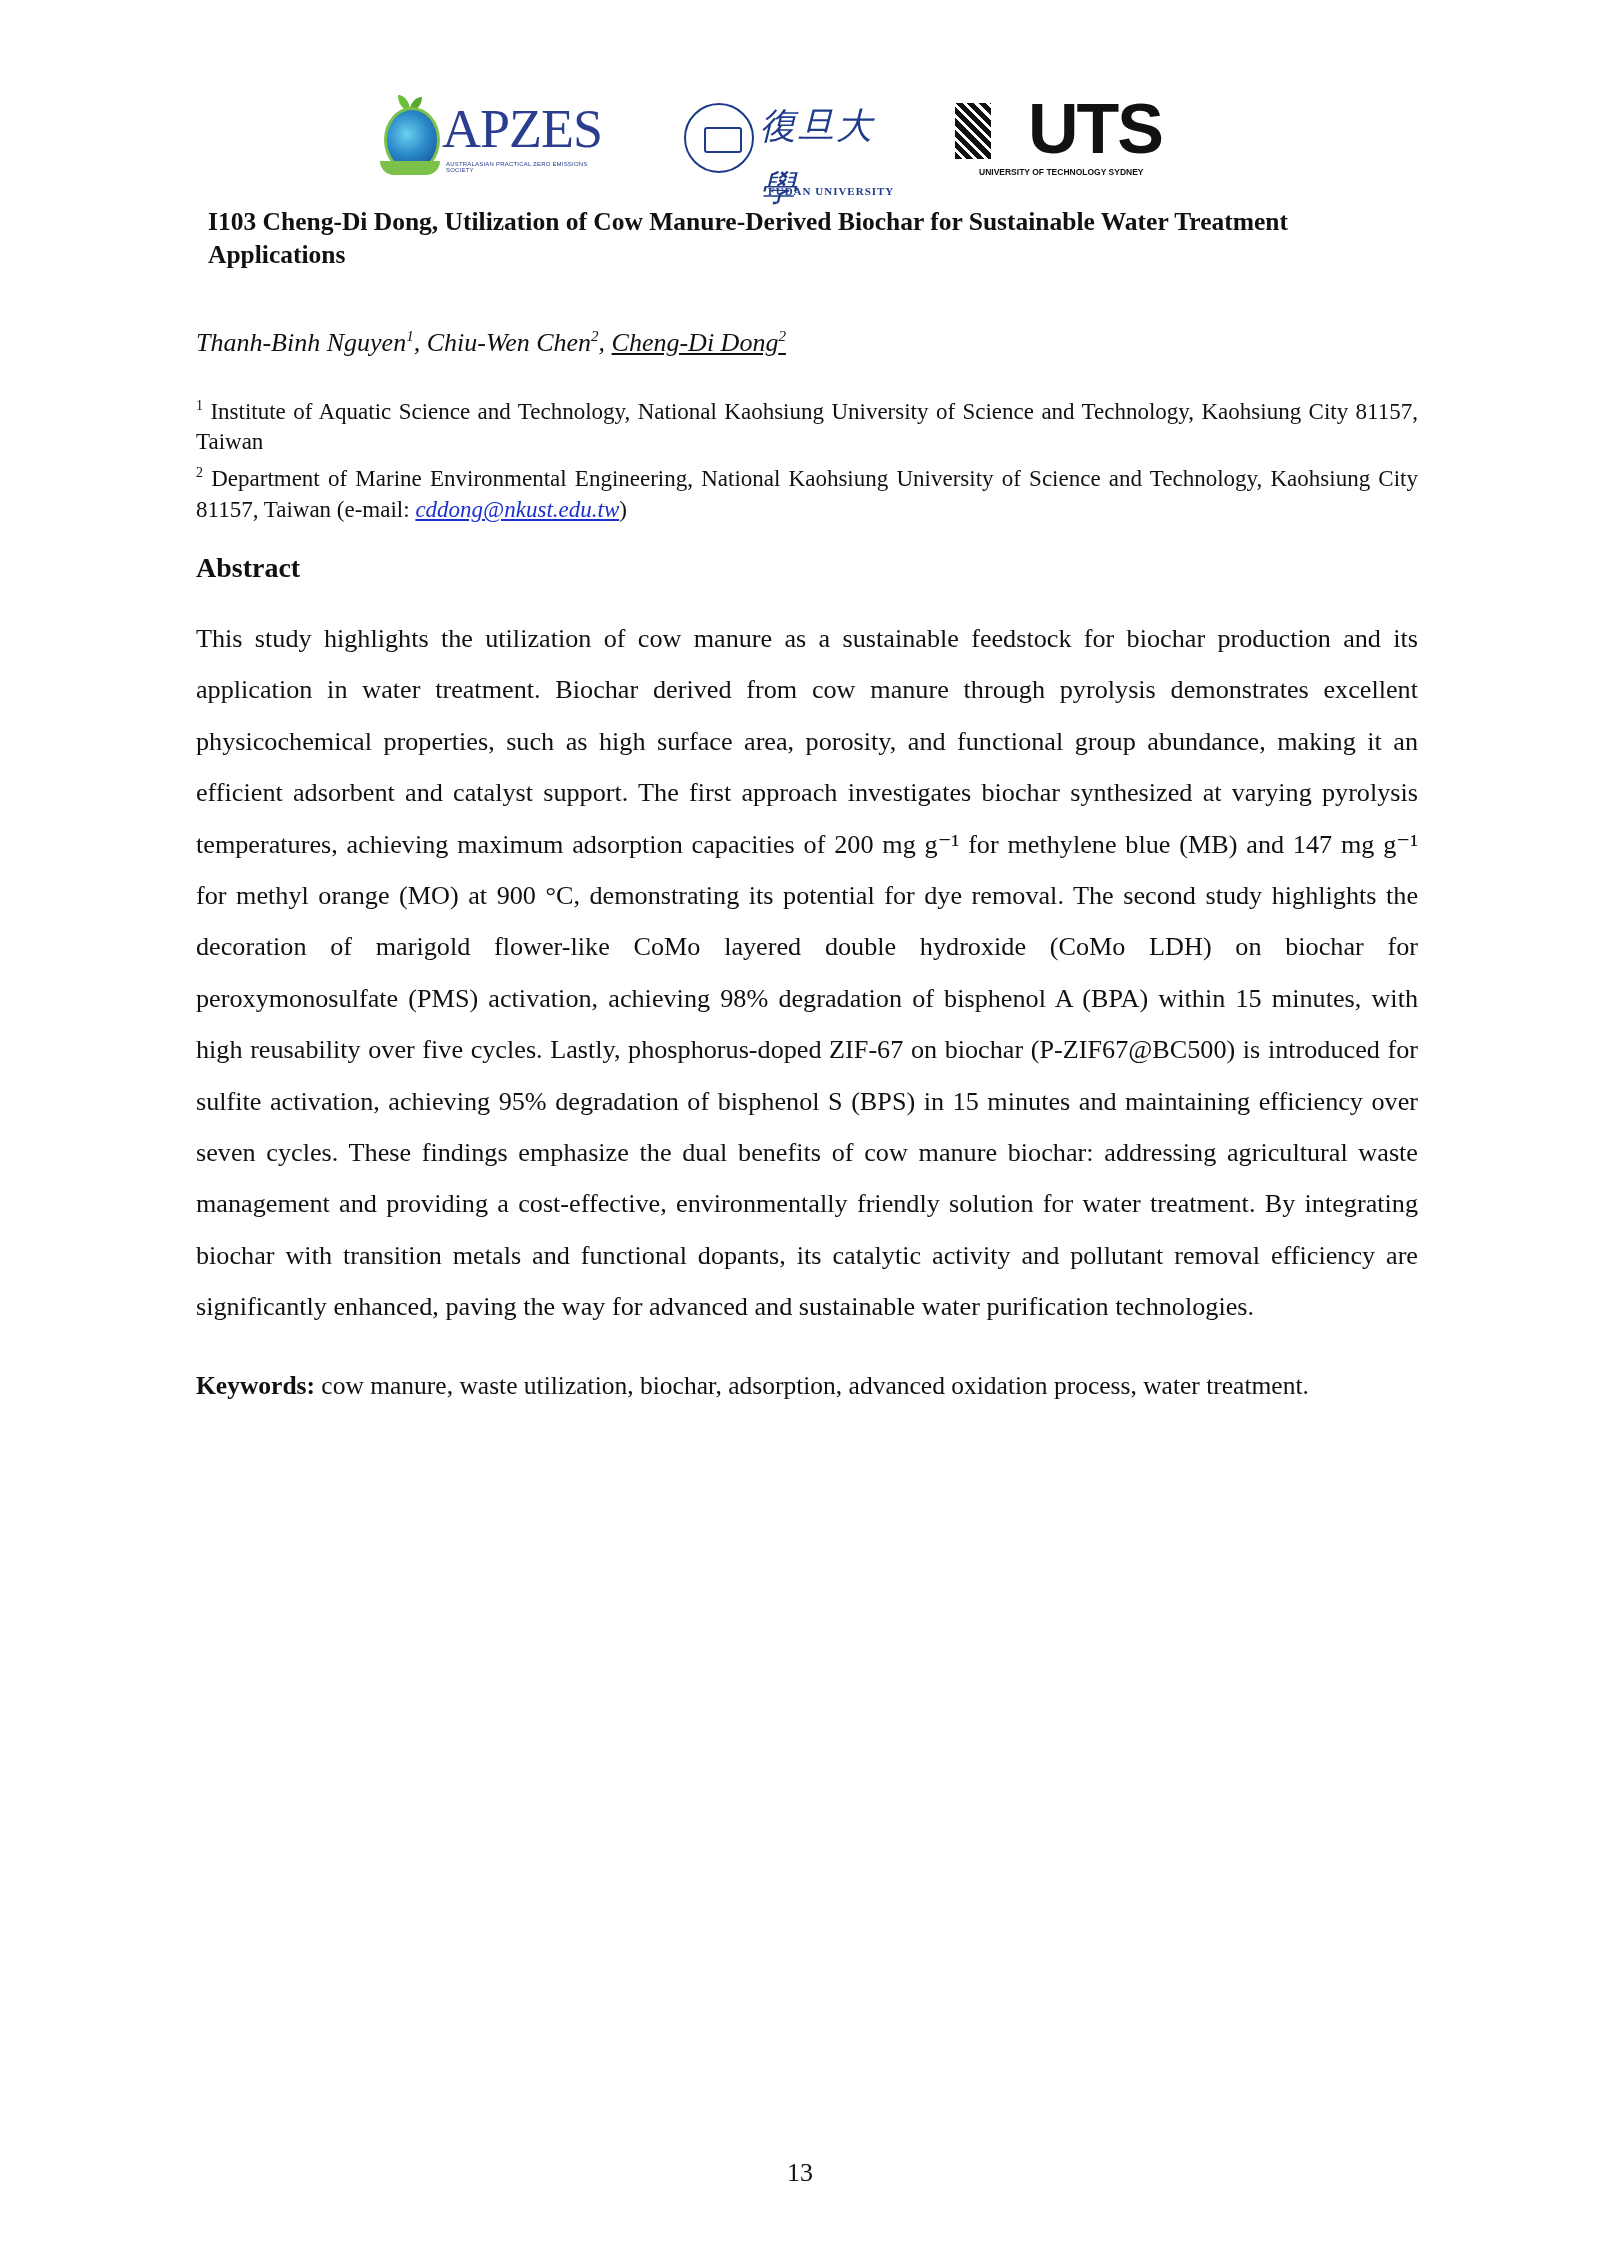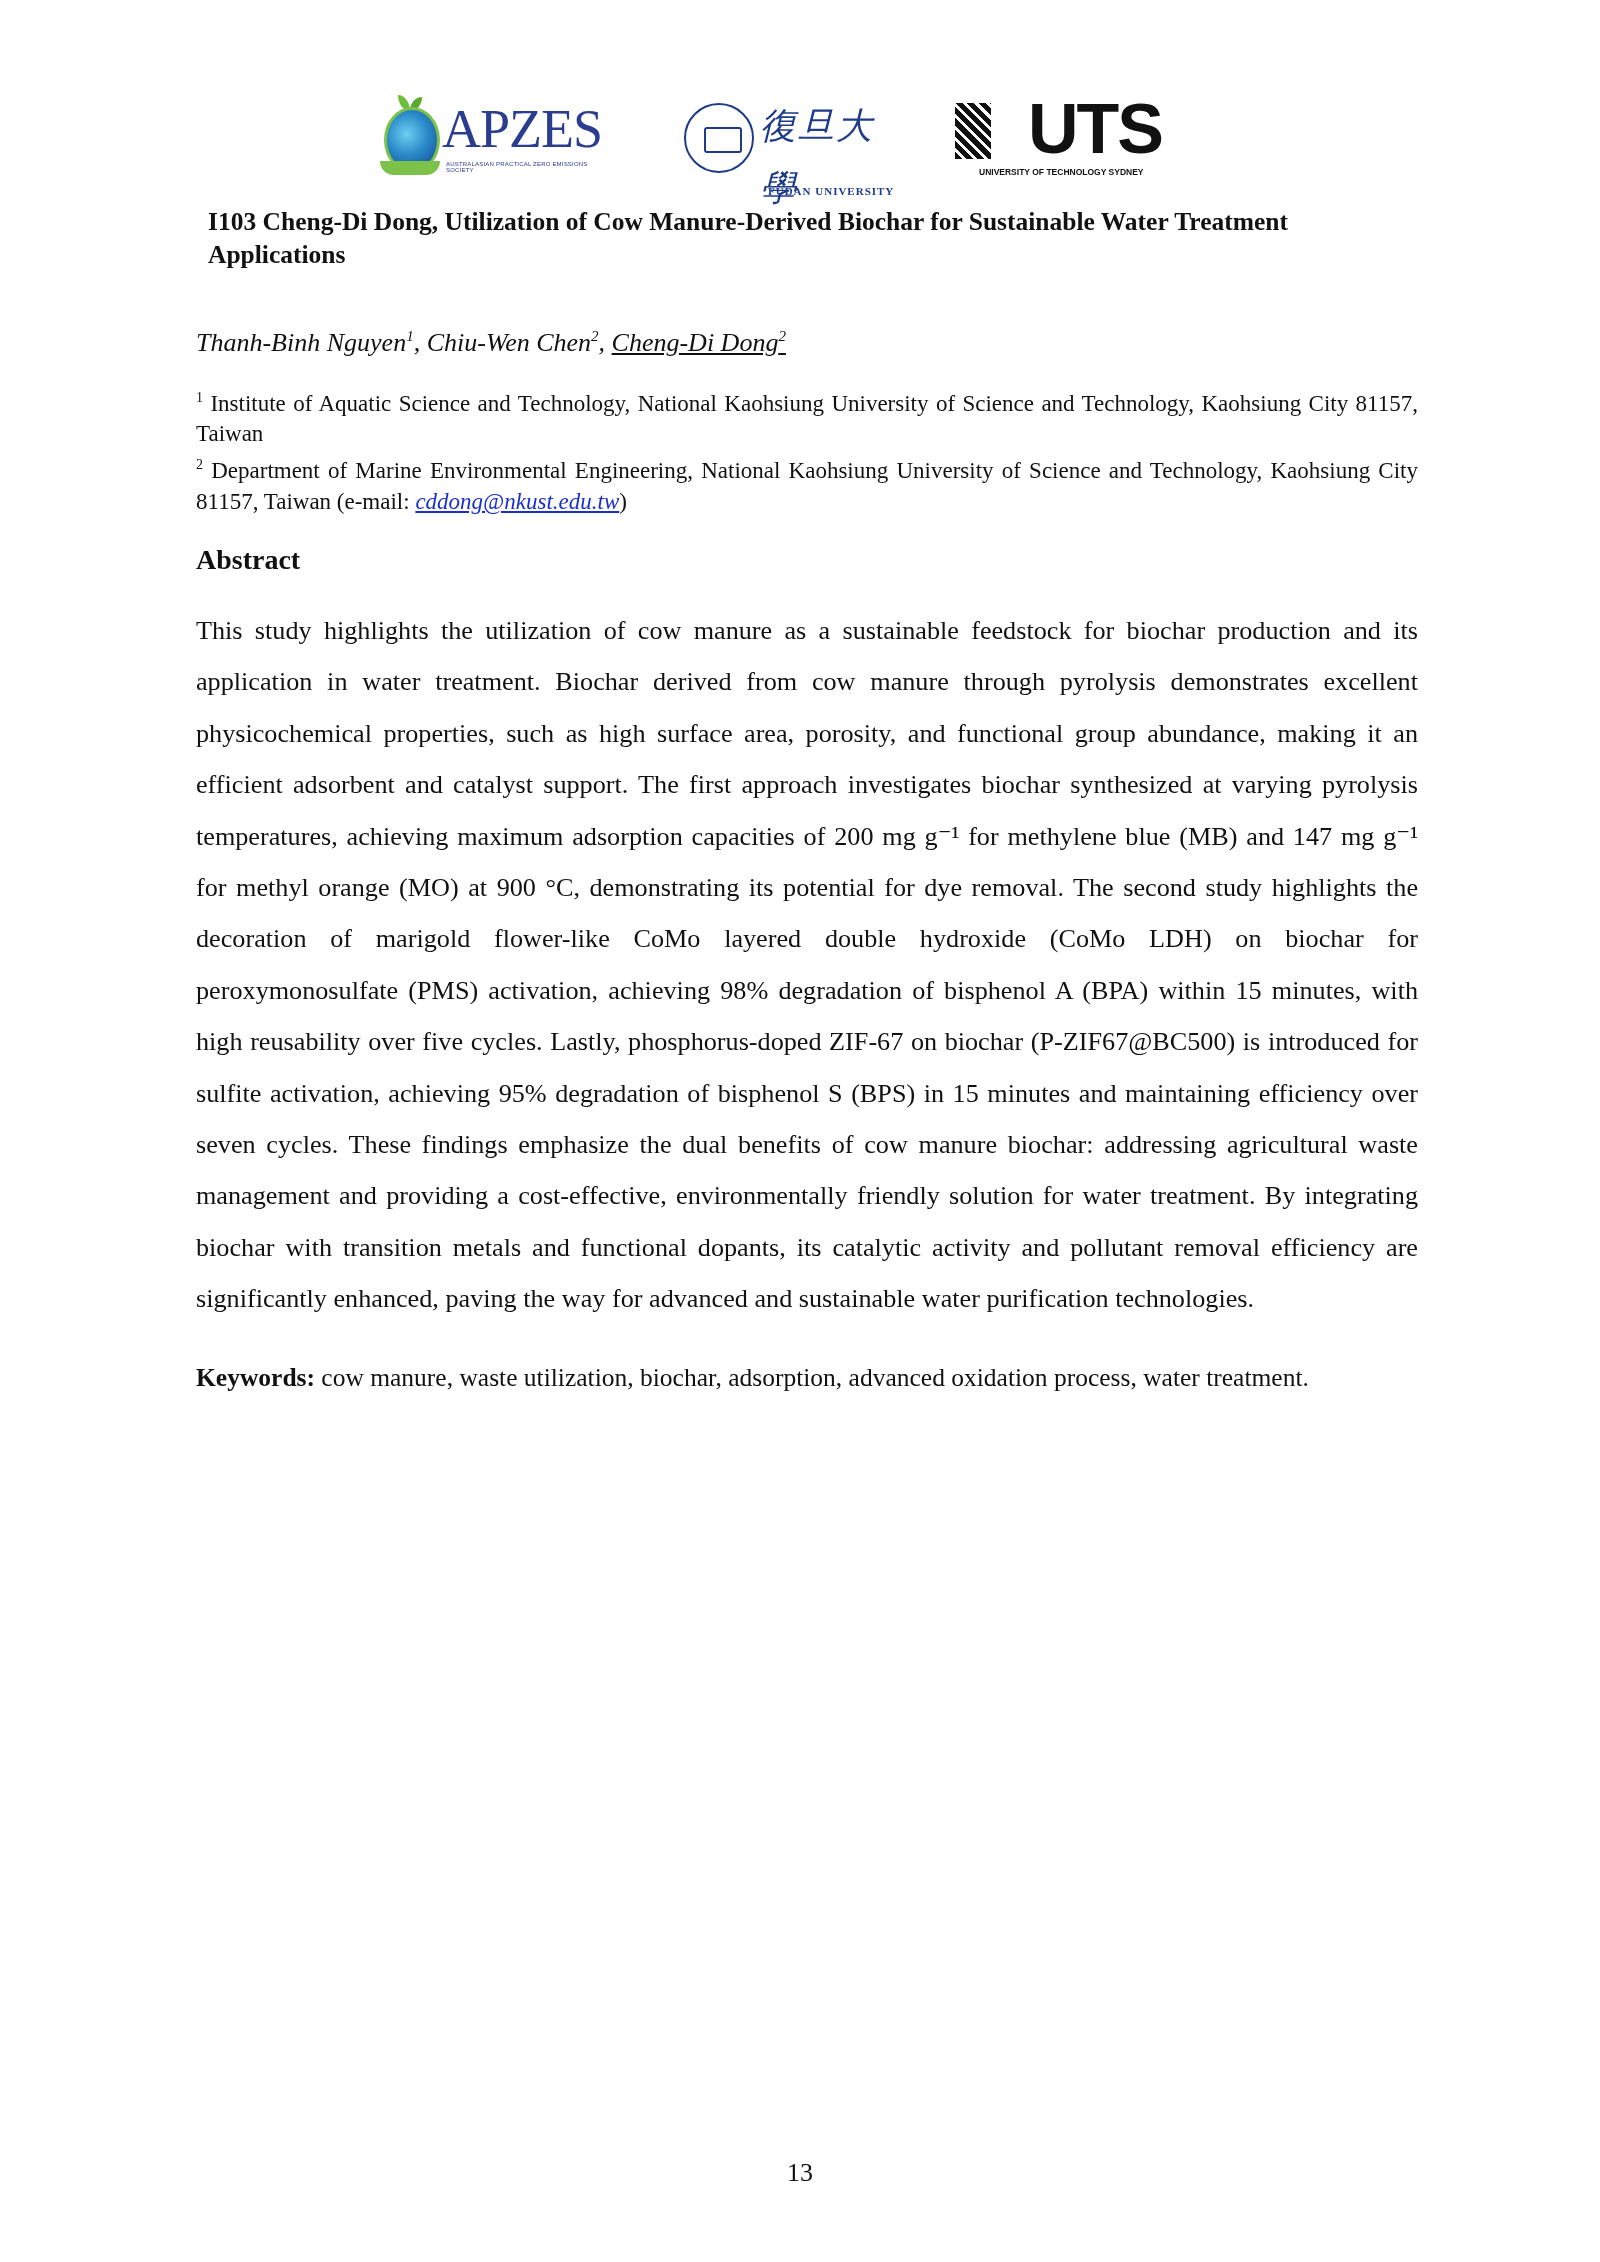--- a/index.html
+++ b/index.html
@@ -27,21 +27,21 @@
   .uts .mark { position: absolute; left: 0px; top: 8px; width: 36px; height: 56px;
                background: repeating-linear-gradient(45deg, #111 0 5px, #fff 5px 8px); }
   .uts .name { position: absolute; left: 40px; top: -4px; font-family: "Liberation Sans", sans-serif; font-size: 70px; font-weight: bold; color: #111; letter-spacing: -2px; line-height: 76px; margin-left: 33px; }
   .uts .sub { position: absolute; left: 0px; top: 72px; font-family: "Liberation Sans", sans-serif; font-size: 8.5px; font-weight: bold; color: #111; margin-left: 24px; }
 
   .content { position: absolute; left: 196px; width: 1222px; top: 193px; }
   .title { font-weight: bold; font-size: 25.5px; line-height: 33px; margin: 12px; }
   .authors { font-style: italic; font-size: 26px; margin-top: 48px; line-height: 34px; }
   .authors sup { font-size: 15px; }
   .authors .corr { text-decoration: underline; }
-  .affils { margin-top: 22px; font-size: 23px; line-height: 31px; text-align: justify; }
+  .affils { margin-top: 30px; font-size: 23px; line-height: 31px; text-align: justify; }
   .affils sup { font-size: 14px; }
   .email { color: #1a2fcc; font-style: italic; text-decoration: underline; }
   .abs-head { font-weight: bold; font-size: 28px; margin-top: 26px; line-height: 34px; }
   .abstract { margin-top: 28px; font-size: 26.2px; line-height: 51.4px; text-align: justify; text-align-last: left; }
   .keywords { margin-top: 36px; font-size: 25.5px; line-height: 34px; text-align: justify; }
   .keywords b { font-weight: bold; margin-top: 29px; }
   .pagenum { position: absolute; top: 2158px; left: 0; width: 1600px; text-align: center; font-size: 26px; }
 </style>
 </head>
 <body>

